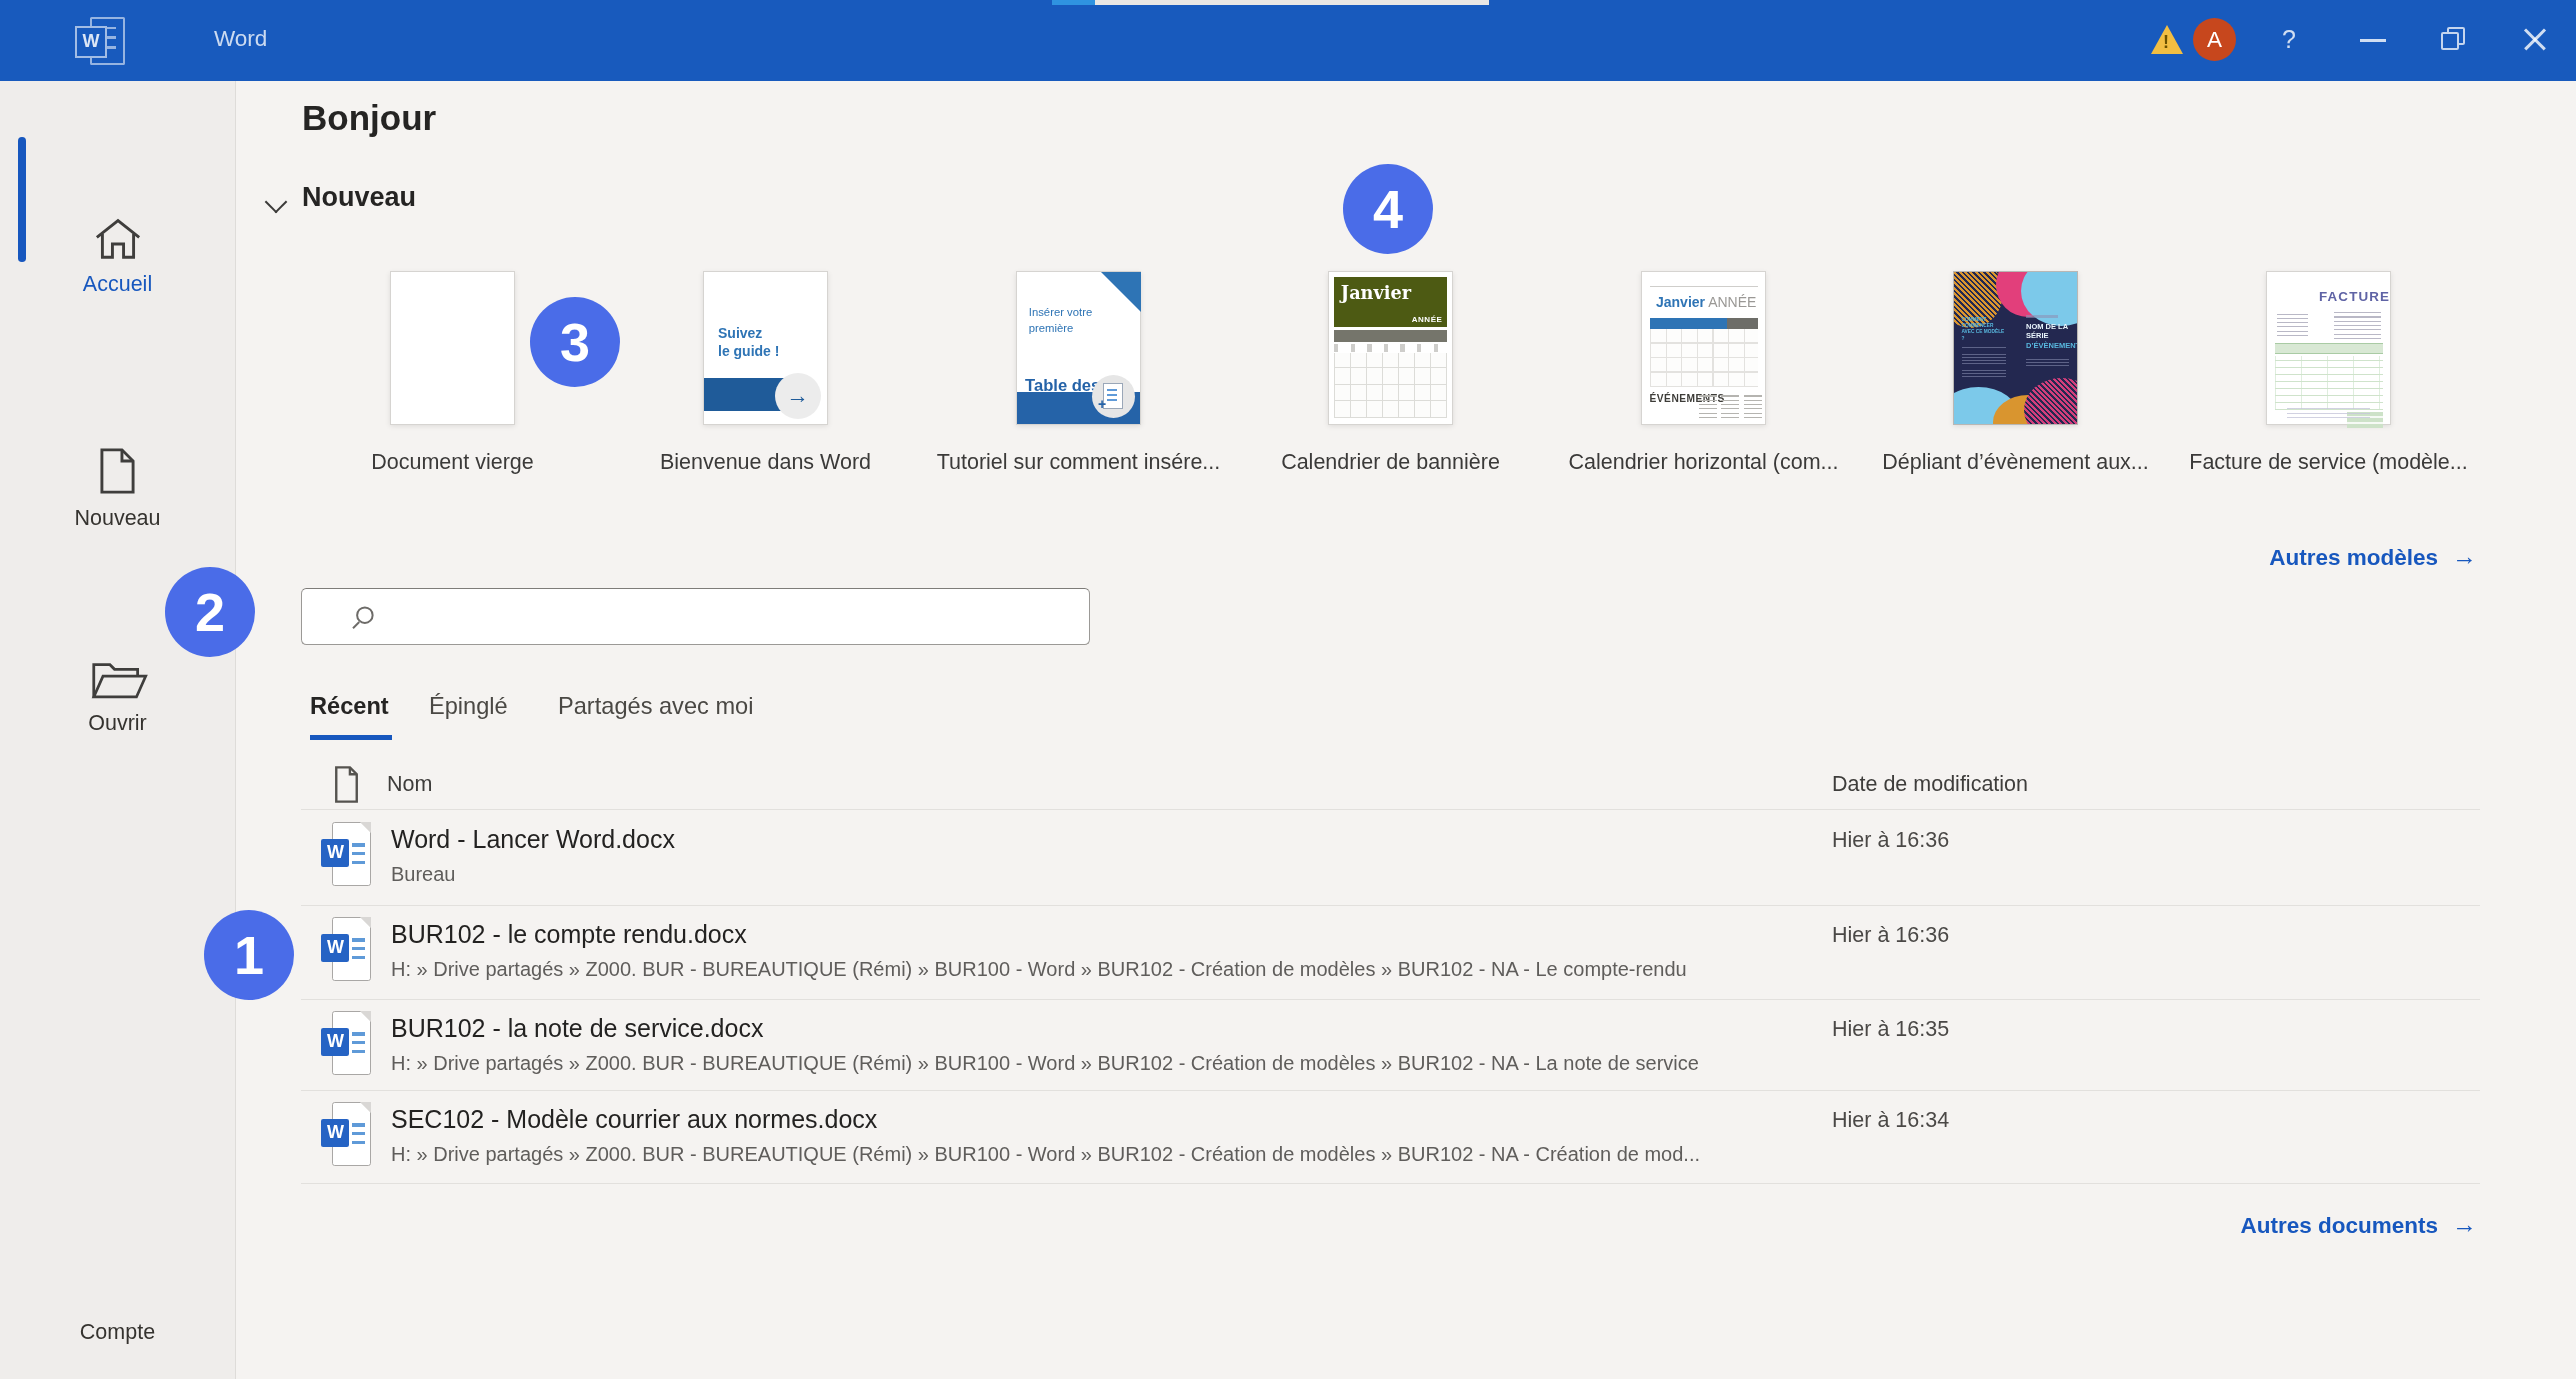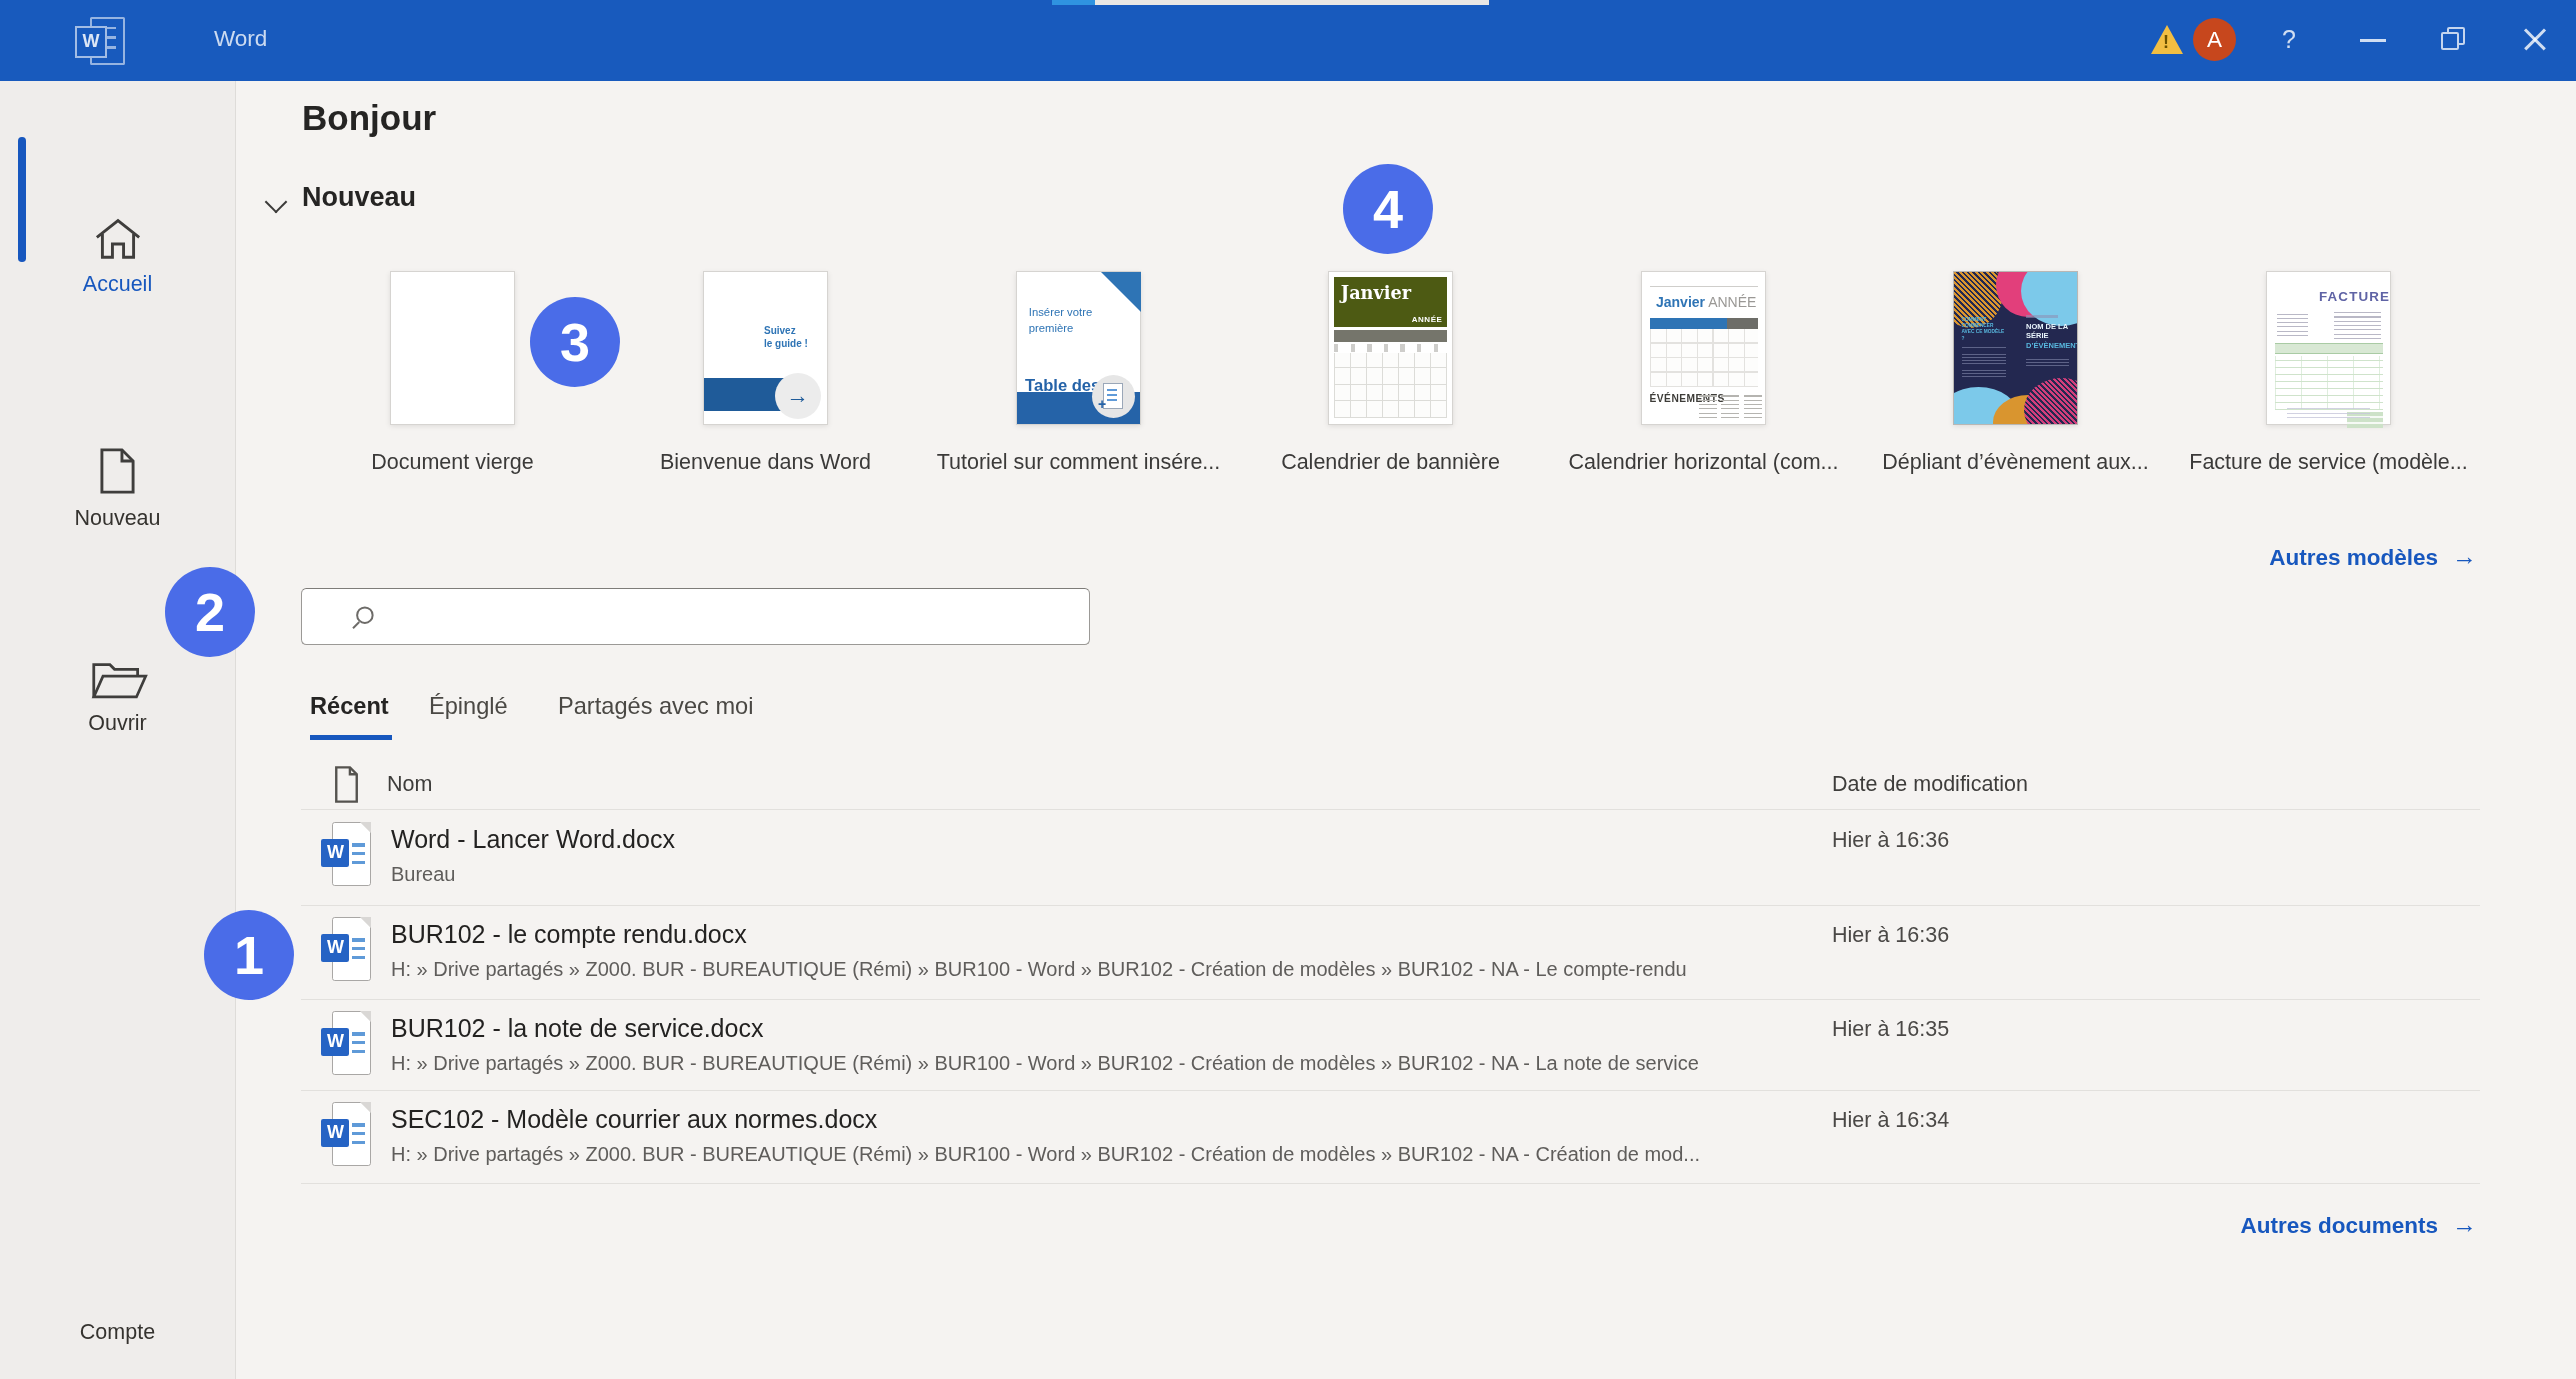--- a/index.html
+++ b/index.html
@@ -41,21 +41,21 @@
   .chev{position:absolute;left:268px;top:194px;width:14px;height:14px;border-left:2.1px solid #3b3a39;border-bottom:2.1px solid #3b3a39;transform:rotate(-45deg);}
   .section-title{position:absolute;left:302px;top:182px;font-size:27px;font-weight:600;color:#252423;}
 
   
   .tpl{position:absolute;top:271px;width:125px;height:154px;background:#fff;border:1.1px solid #d6d4d1;box-shadow:0 2.1px 5.4px rgba(0,0,0,.10);box-sizing:border-box;}
   .tpl-cap{position:absolute;top:450px;width:301px;text-align:center;font-size:21.5px;color:#3b3a39;white-space:nowrap;overflow:hidden;}
   .more-link{position:absolute;font-size:22.5px;font-weight:600;color:#1757BE;white-space:nowrap;}
   .more-link .arr{font-size:25px;margin-left:14px;font-weight:bold;}
 
   
-  .t2-txt{position:absolute;left:14px;top:52px;font-size:10px;line-height:1.3;font-weight:600;color:#2E74B5;margin-left:46px;}
+  .t2-txt{position:absolute;left:14px;top:52px;font-size:14px;line-height:1.3;font-weight:600;color:#2E74B5;}
   .t2-band{position:absolute;left:0;bottom:13px;width:105px;height:33px;background:#1F5B99;}
   .t2-circle{position:absolute;right:6.4px;bottom:5.4px;width:46px;height:46px;border-radius:50%;background:#ececec;display:flex;align-items:center;justify-content:center;color:#1F5B99;font-size:22.5px;font-weight:bold;}
   
   .t3-corner{position:absolute;top:-0.5px;right:-0.5px;width:0;height:0;border-top:40px solid #2E74B5;border-left:40px solid transparent;}
   .t3-s{position:absolute;left:11.8px;font-size:11.3px;color:#2E74B5;}
   .t3-b{position:absolute;left:8px;font-size:16.6px;font-weight:600;color:#2563A8;margin-top:34px;}
   .t3-band{position:absolute;left:0;right:0;bottom:0;height:32px;background:#2563A8;}
   .t3-circle{position:absolute;right:5.4px;bottom:6.4px;width:43px;height:43px;border-radius:50%;background:#e6e6e6;display:flex;align-items:center;justify-content:center;}
   .t3-doc{width:18px;height:23.6px;background:#fff;border:1.1px solid #9aa7b8;position:relative;}
   .t3-doc i{position:absolute;left:2.7px;width:10.7px;height:2.1px;background:#5f9ad8;}

